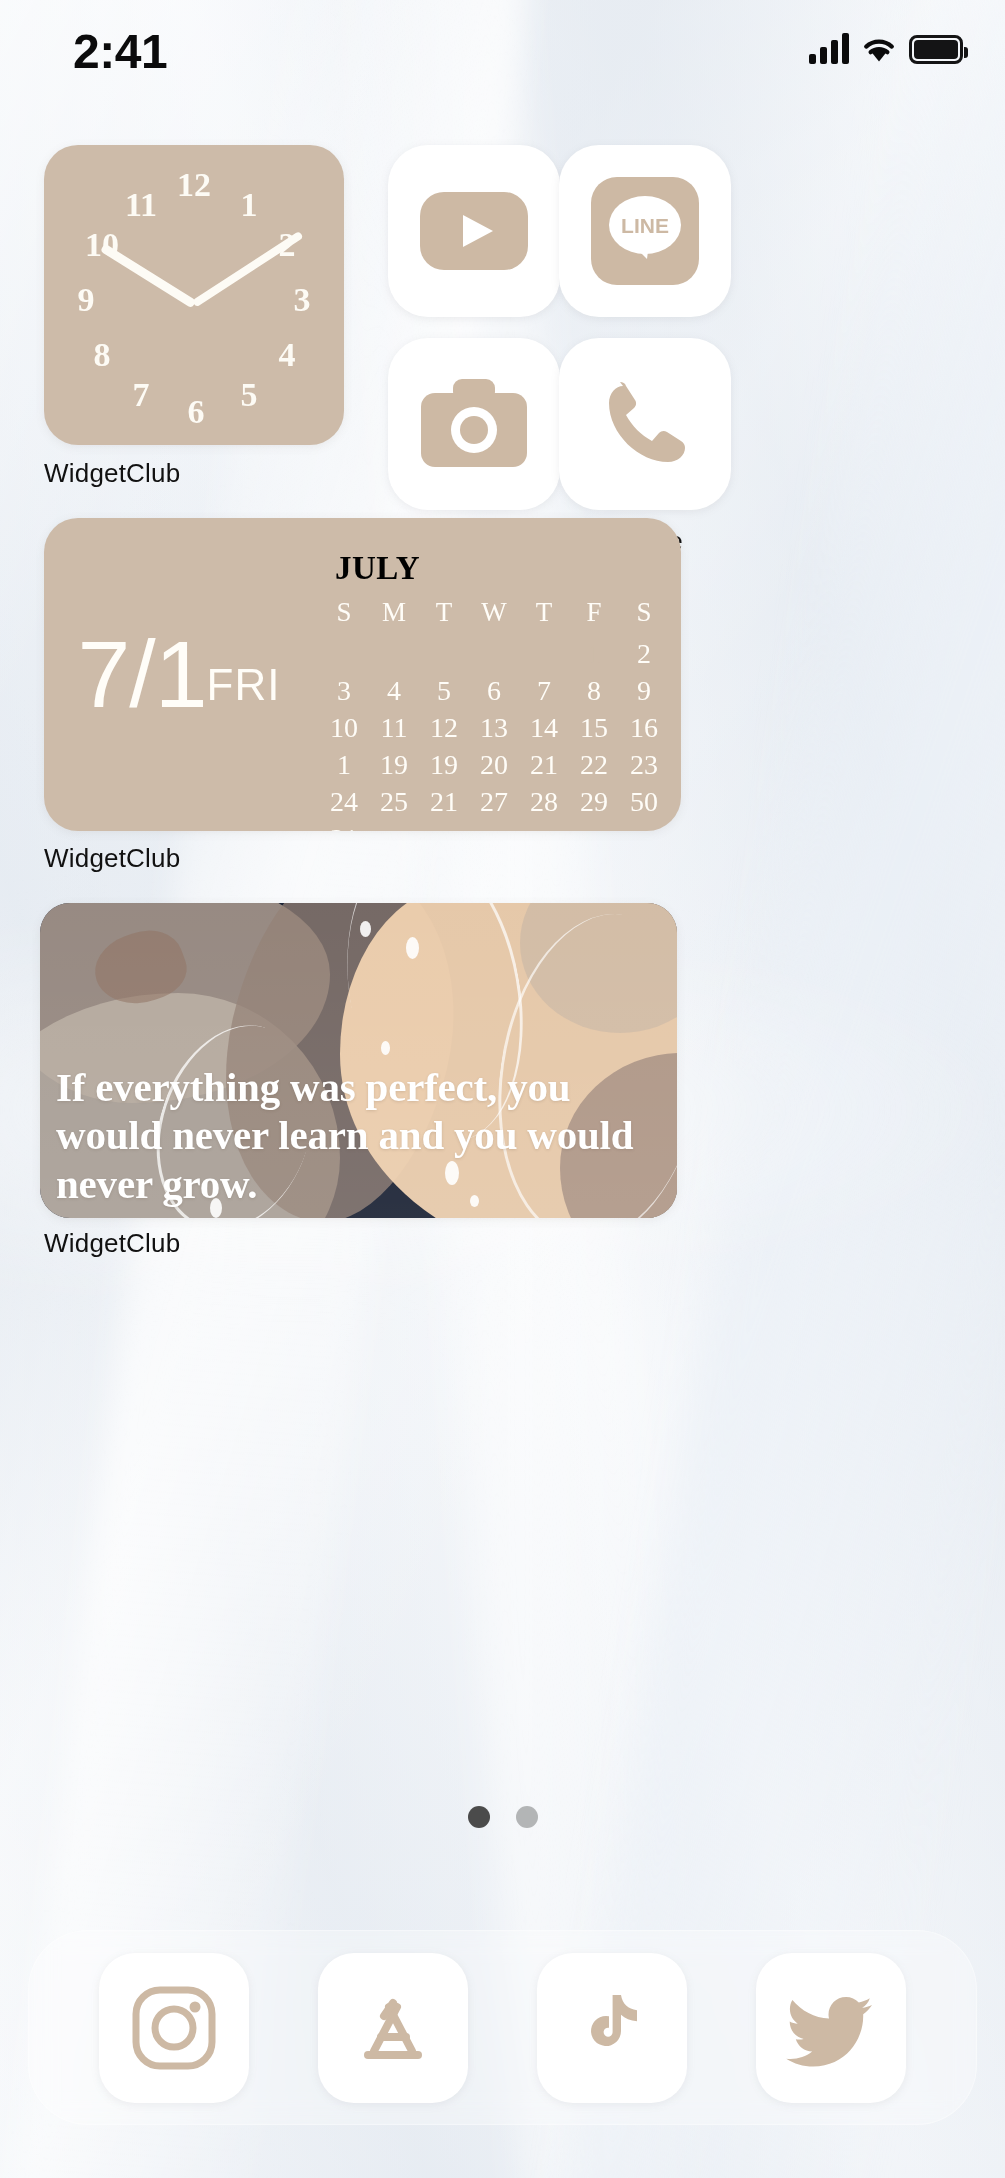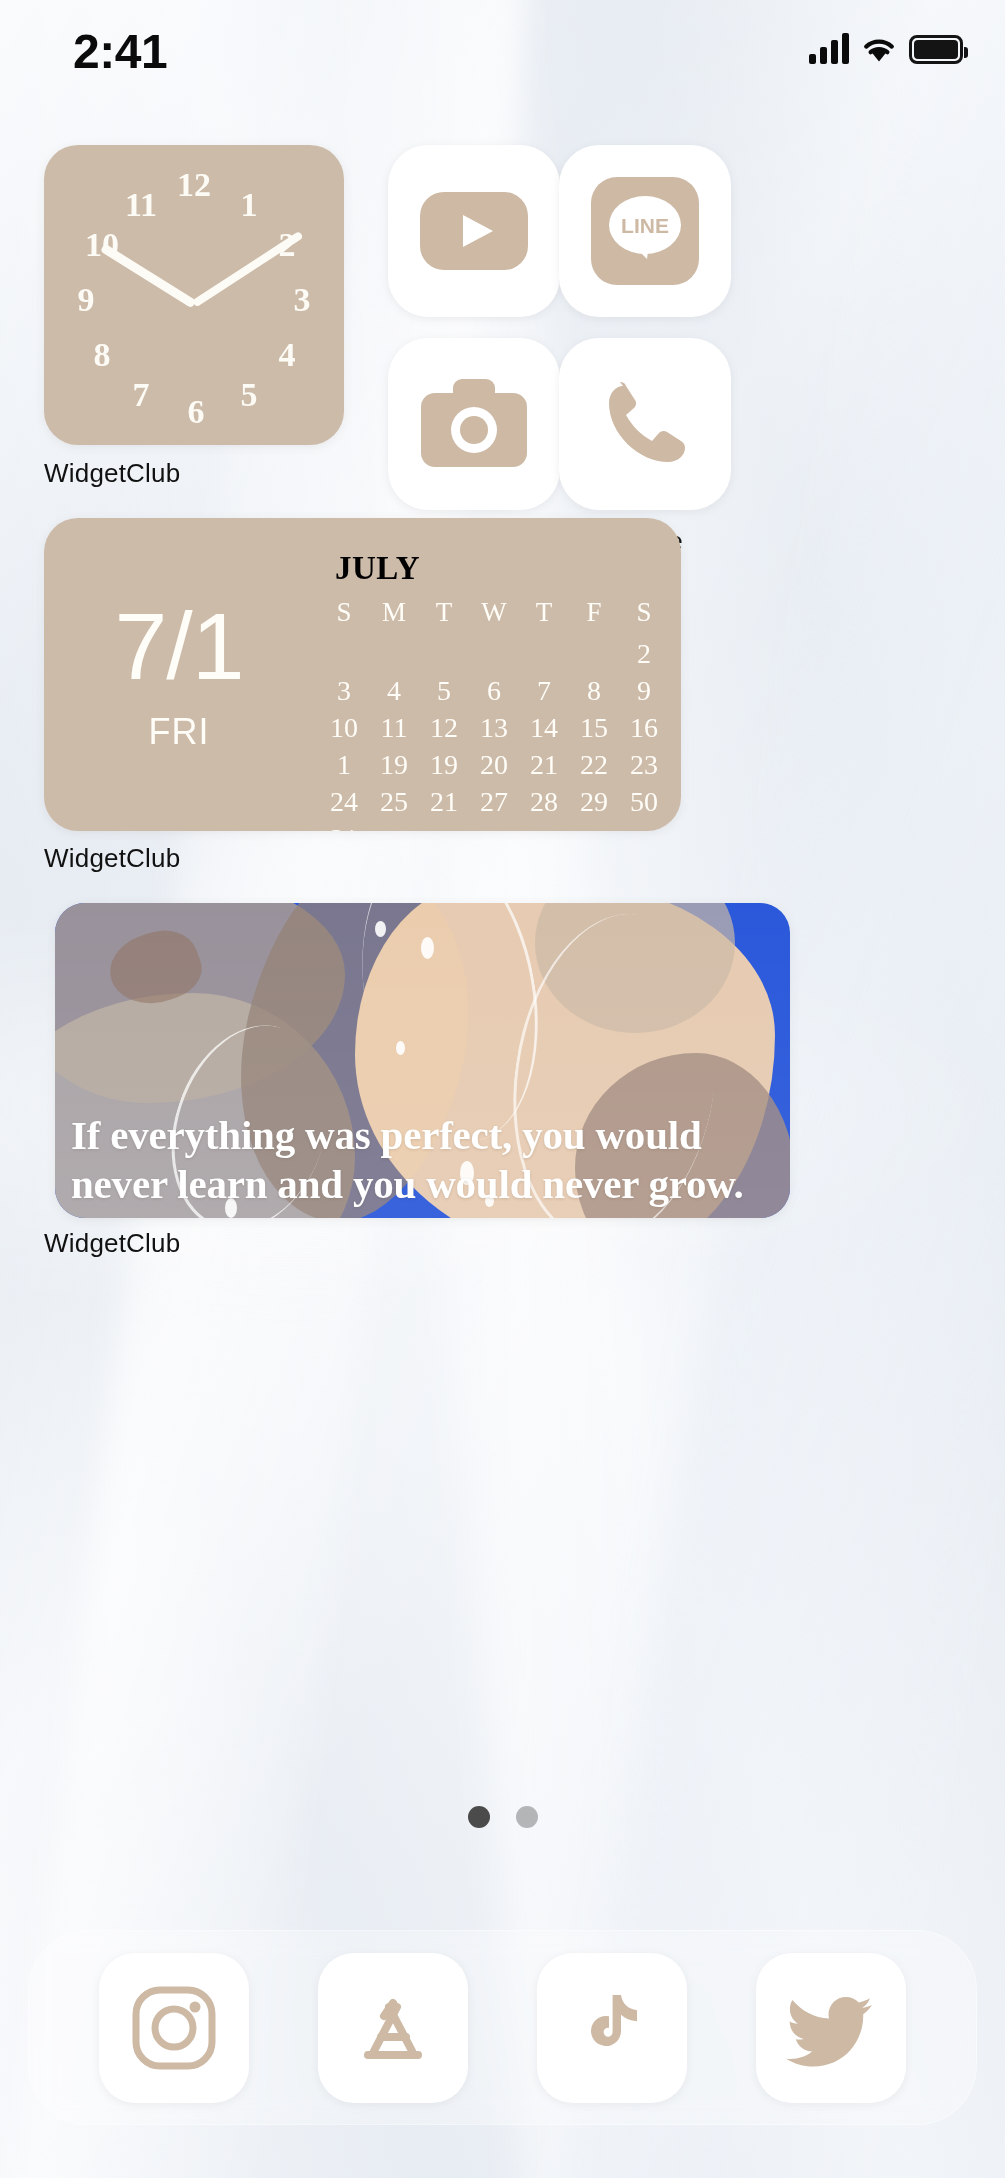--- a/index.html
+++ b/index.html
@@ -87,30 +87,30 @@
   .a-ph   { left:559px; top:338px; }
 
   
   .cal-widget {
     position:absolute; left:44px; top:518px; width:637px; height:313px;
     background:#cdbba9; border-radius:34px; overflow:hidden;
     box-shadow:0 2px 10px rgba(120,110,100,0.10);
   }
   .cal-left {
     position:absolute; left:0; top:0; width:270px; height:100%;
-    display:flex; flex-direction:column; align-items:center; justify-content:center;
+    display:flex; flex-direction:row; align-items:center; justify-content:center;
   }
   .cal-date {
     color:#fffdf8; font-family:"Liberation Sans", sans-serif;
     font-weight:300; font-size:95px; line-height:1; letter-spacing:-1px;
   }
   .cal-dow {
     margin-top:20px; color:#fffdf8;
     font-family:"Liberation Sans", sans-serif; font-weight:300;
-    font-size:36px; letter-spacing:1px; line-height:1;
+    font-size:44px; letter-spacing:1px; line-height:1;
   }
   .cal-right { position:absolute; left:275px; top:32px; width:350px; }
   .cal-month {
     color:#000000; font-family:"Liberation Serif", serif; font-weight:700;
     font-size:33px; letter-spacing:0.5px; margin-left:16px; margin-bottom:8px;
   }
   .cal-grid { display:grid; grid-template-columns:repeat(7,1fr); row-gap:3px; }
   .cal-grid div {
     text-align:center; color:#fffdf8;
     font-family:"Liberation Serif", serif; font-weight:400;
@@ -121,24 +121,24 @@
   .cal-grid .today::before {
     content:""; position:absolute; left:50%; top:50%;
     width:38px; height:38px; margin-left:-19px; margin-top:-19px;
     background:#fffdf8; border-radius:50%; z-index:-1;
   }
   .cal-grid .blank { visibility:hidden; }
   .cal-label { left:44px; top:843px; width:637px; }
 
   
   .quote-widget {
-    position:absolute; left:55px; top:903px; width:735px; height:315px;
+    position:absolute; left:40px; top:903px; width:637px; height:315px;
     border-radius:30px; overflow:hidden;
     box-shadow:0 2px 10px rgba(120,110,100,0.10);
-    background:#1d4ed8;
+    background:#0f172a;
   }
   .qbg { position:absolute; inset:0; }
   .qshape { position:absolute; }
   .q1 { left:-40px; top:-30px; width:330px; height:230px; background:#a8968a; opacity:.85;
         border-radius:46% 54% 60% 40% / 50% 44% 56% 50%; }
   .q2 { left:-60px; top:90px; width:360px; height:300px; background:#b5a89c; opacity:.9;
         border-radius:55% 45% 40% 60% / 45% 55% 45% 55%; }
   .q3 { left:190px; top:-40px; width:220px; height:360px; background:#8d7a6d; opacity:.75;
         transform:rotate(13deg); border-radius:40% 60% 45% 55% / 50% 50% 50% 50%; }
   .q4 { left:300px; top:-20px; width:420px; height:380px; background:#f0cfab; opacity:.95;

